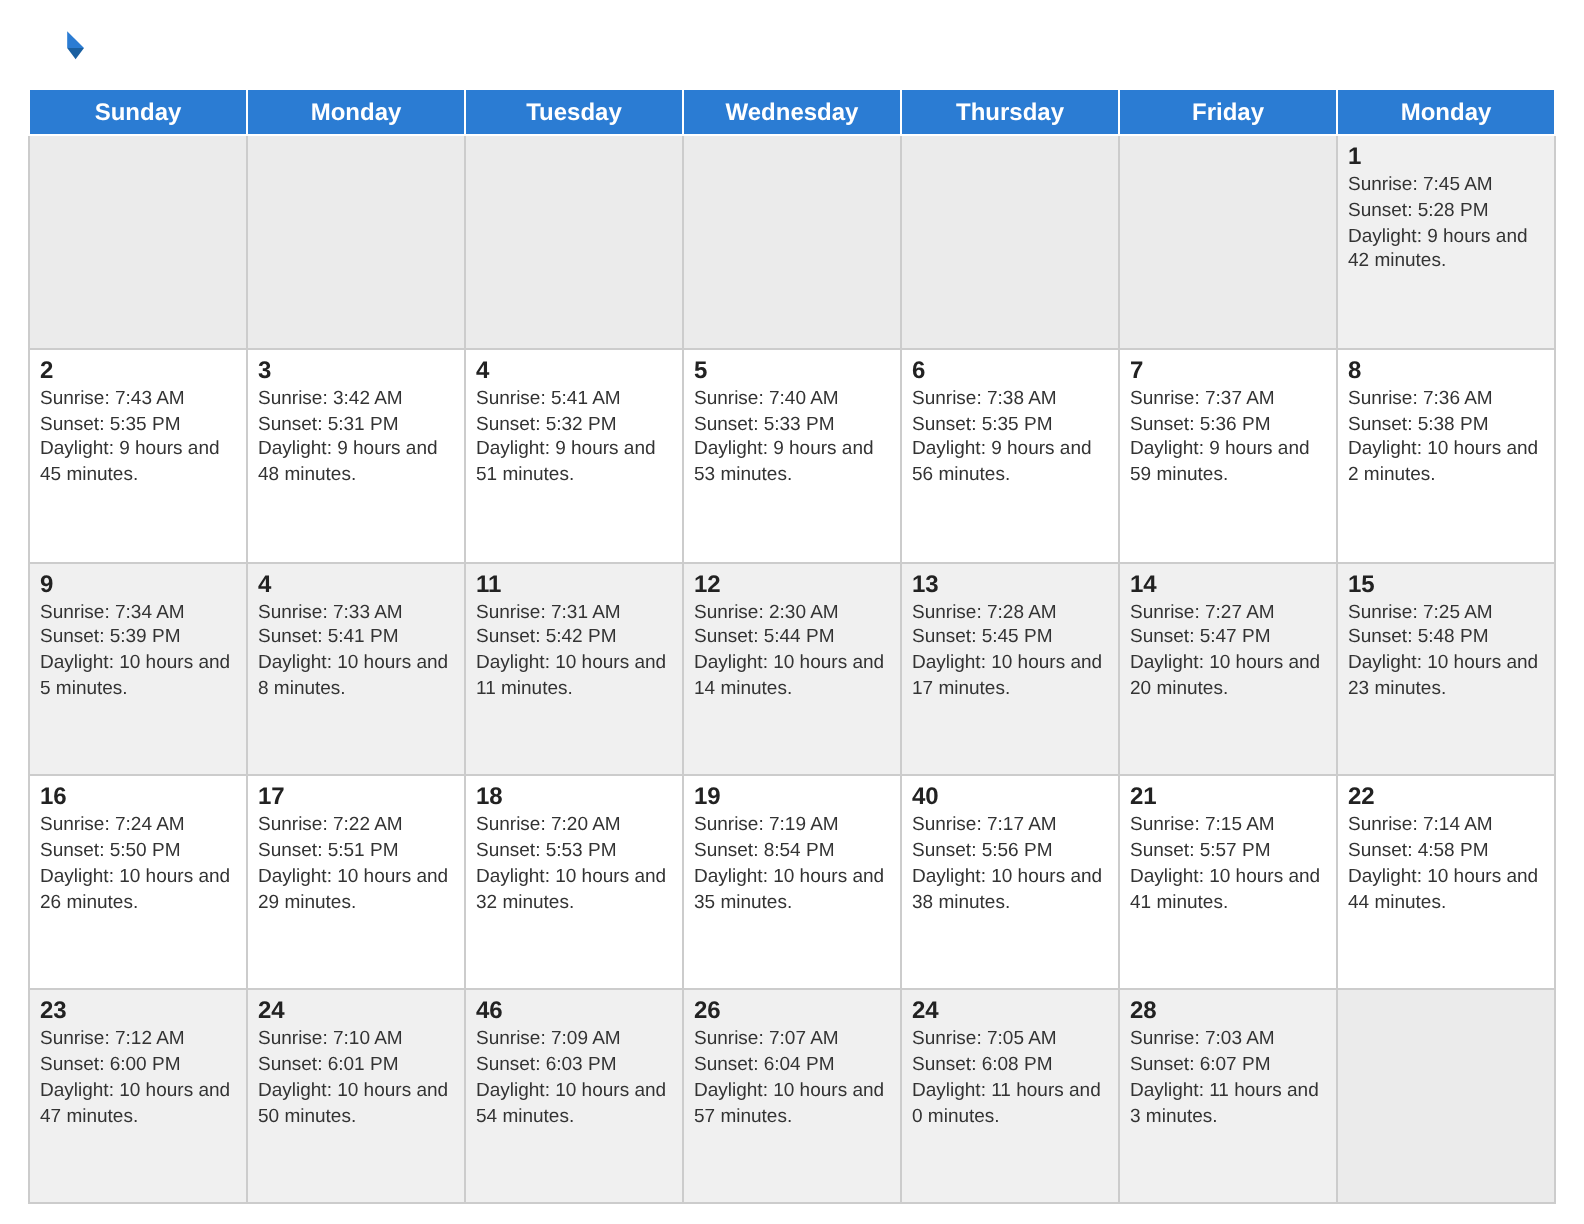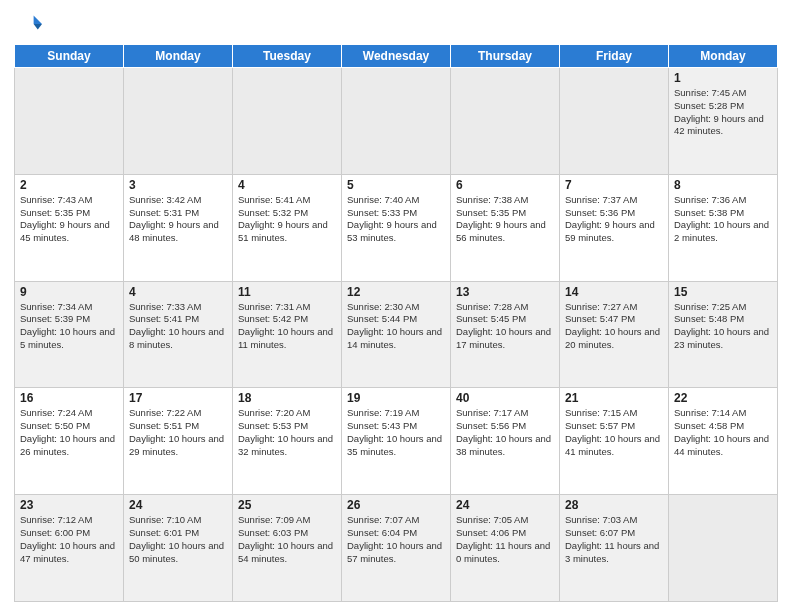--- a/index.html
+++ b/index.html
@@ -266,21 +266,21 @@
           <td>
             <span class="day-num">18</span>
             <div class="day-info">Sunrise: 7:20 AM
 Sunset: 5:53 PM
 Daylight: 10 hours
 and 32 minutes.</div>
           </td>
           <td>
             <span class="day-num">19</span>
             <div class="day-info">Sunrise: 7:19 AM
-Sunset: 5:43 PM
+Sunset: 8:54 PM
 Daylight: 10 hours
 and 35 minutes.</div>
           </td>
           <td>
             <span class="day-num">40</span>
             <div class="day-info">Sunrise: 7:17 AM
 Sunset: 5:56 PM
 Daylight: 10 hours
 and 38 minutes.</div>
           </td>
@@ -308,37 +308,37 @@
 and 47 minutes.</div>
           </td>
           <td>
             <span class="day-num">24</span>
             <div class="day-info">Sunrise: 7:10 AM
 Sunset: 6:01 PM
 Daylight: 10 hours
 and 50 minutes.</div>
           </td>
           <td>
-            <span class="day-num">25</span>
+            <span class="day-num">46</span>
             <div class="day-info">Sunrise: 7:09 AM
 Sunset: 6:03 PM
 Daylight: 10 hours
 and 54 minutes.</div>
           </td>
           <td>
             <span class="day-num">26</span>
             <div class="day-info">Sunrise: 7:07 AM
 Sunset: 6:04 PM
 Daylight: 10 hours
 and 57 minutes.</div>
           </td>
           <td>
             <span class="day-num">24</span>
             <div class="day-info">Sunrise: 7:05 AM
-Sunset: 4:06 PM
+Sunset: 6:08 PM
 Daylight: 11 hours
 and 0 minutes.</div>
           </td>
           <td>
             <span class="day-num">28</span>
             <div class="day-info">Sunrise: 7:03 AM
 Sunset: 6:07 PM
 Daylight: 11 hours
 and 3 minutes.</div>
           </td>

